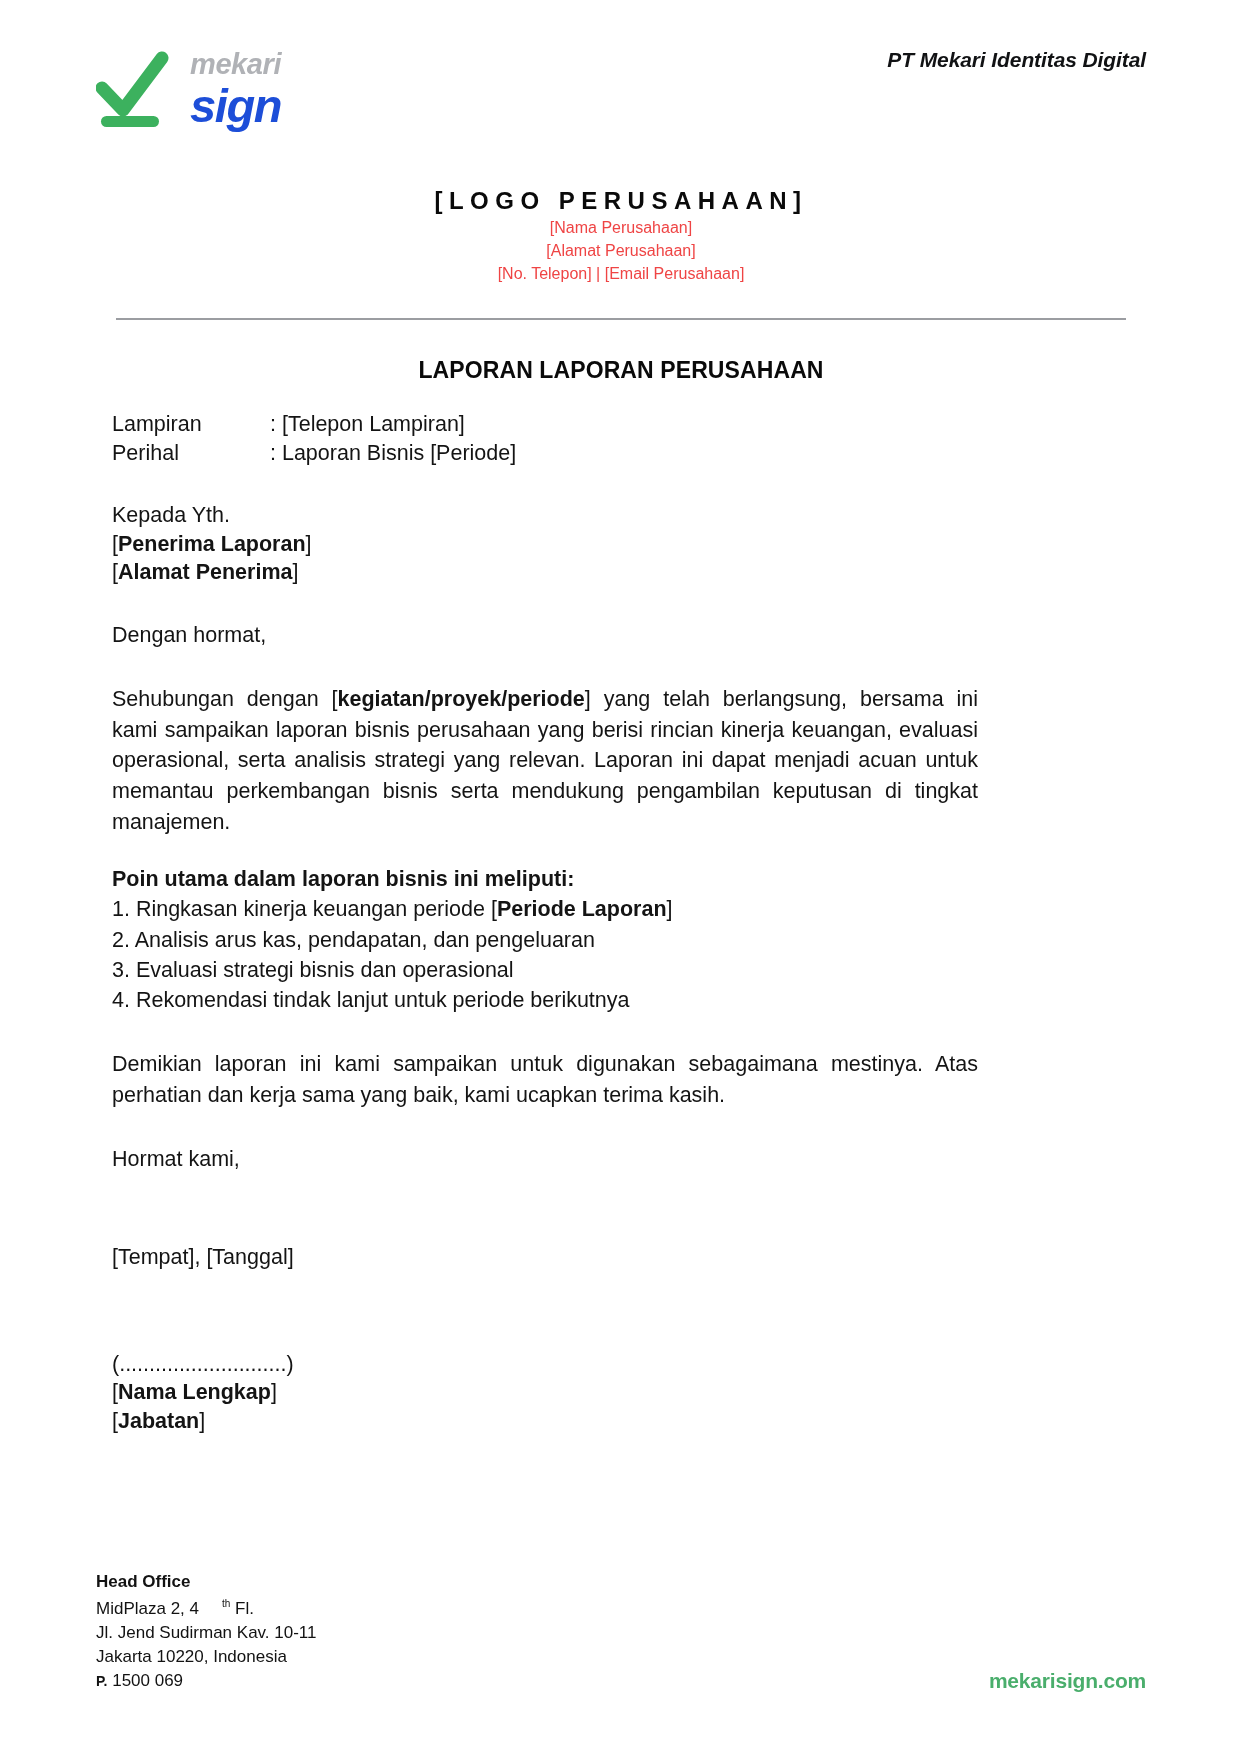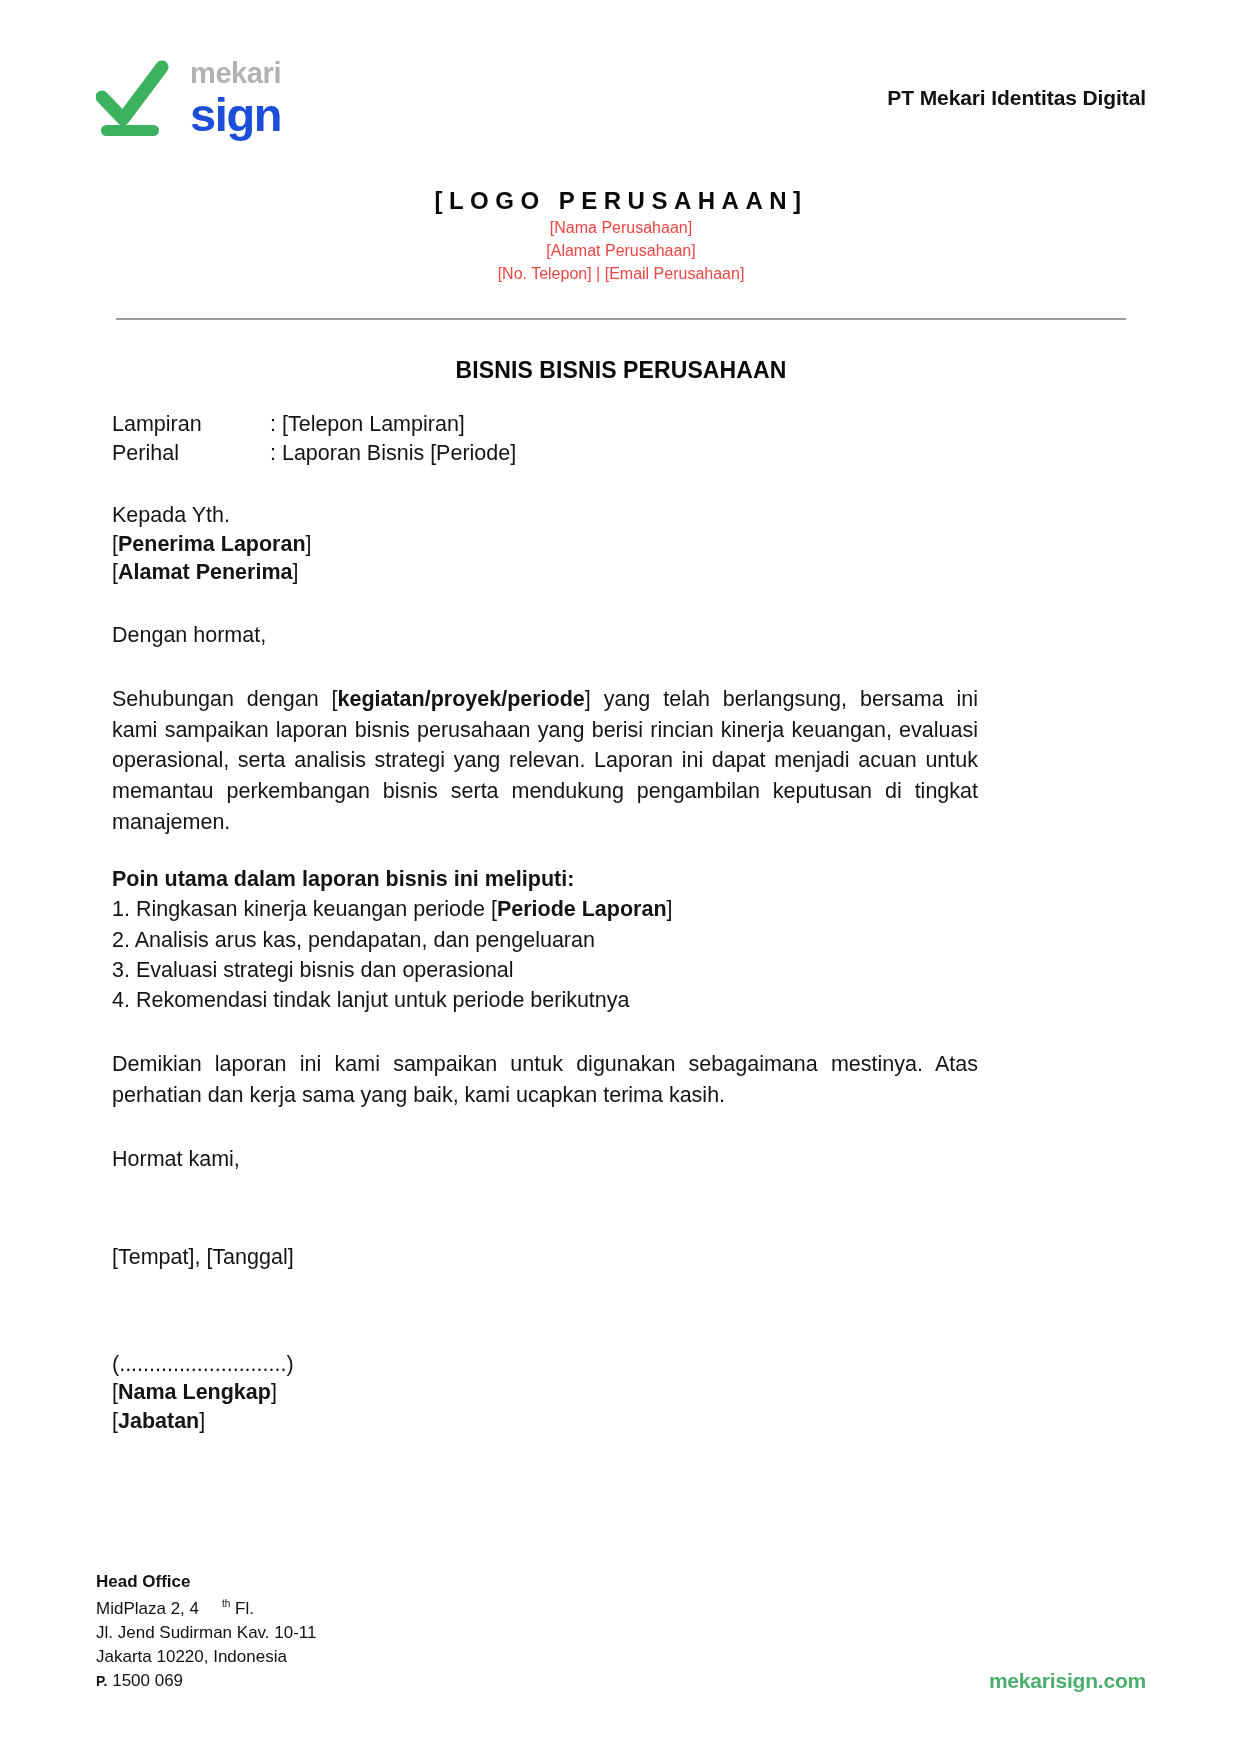--- a/index.html
+++ b/index.html
@@ -16,22 +16,23 @@
     background:#ffffff;
     overflow:hidden;
   }
 
   
   .brand-header {
     position:absolute;
     top:48px; left:96px; right:96px;
     height:100px;
     display:flex;
-    align-items:center;
+    align-items:flex-start;
     justify-content:space-between;
+    font-style:italic;
   }
   .logo-lockup { display:flex; align-items:center; gap:16px; }
   .logo-mark { width:78px; height:82px; flex:none; }
   .logo-words { display:flex; flex-direction:column; line-height:1; }
   .logo-mekari {
     font-size:29px; font-weight:700; color:#b0b2b6;
     letter-spacing:-0.4px; margin-bottom:3px;
   }
   .logo-sign {
     font-size:47px; font-weight:700; color:#1d4ed8;
@@ -148,21 +149,21 @@
 
   <div class="letterhead">
     <div class="lh-logo">[LOGO PERUSAHAAN]</div>
     <div class="lh-line">[Nama Perusahaan]</div>
     <div class="lh-line">[Alamat Perusahaan]</div>
     <div class="lh-line">[No. Telepon] | [Email Perusahaan]</div>
   </div>
 
   <div class="rule"></div>
 
-  <div class="doc-title">BISNIS BISNIS PERUSAHAAN</div>
+  <div class="doc-title">LAPORAN LAPORAN PERUSAHAAN</div>
 
   <div class="body-area">
 
     <div class="meta-table">
       <div class="meta-row">
         <span class="meta-label">Lampiran</span>
         <span class="meta-value">: [Telepon Lampiran]</span>
       </div>
       <div class="meta-row">
         <span class="meta-label">Perihal</span>

